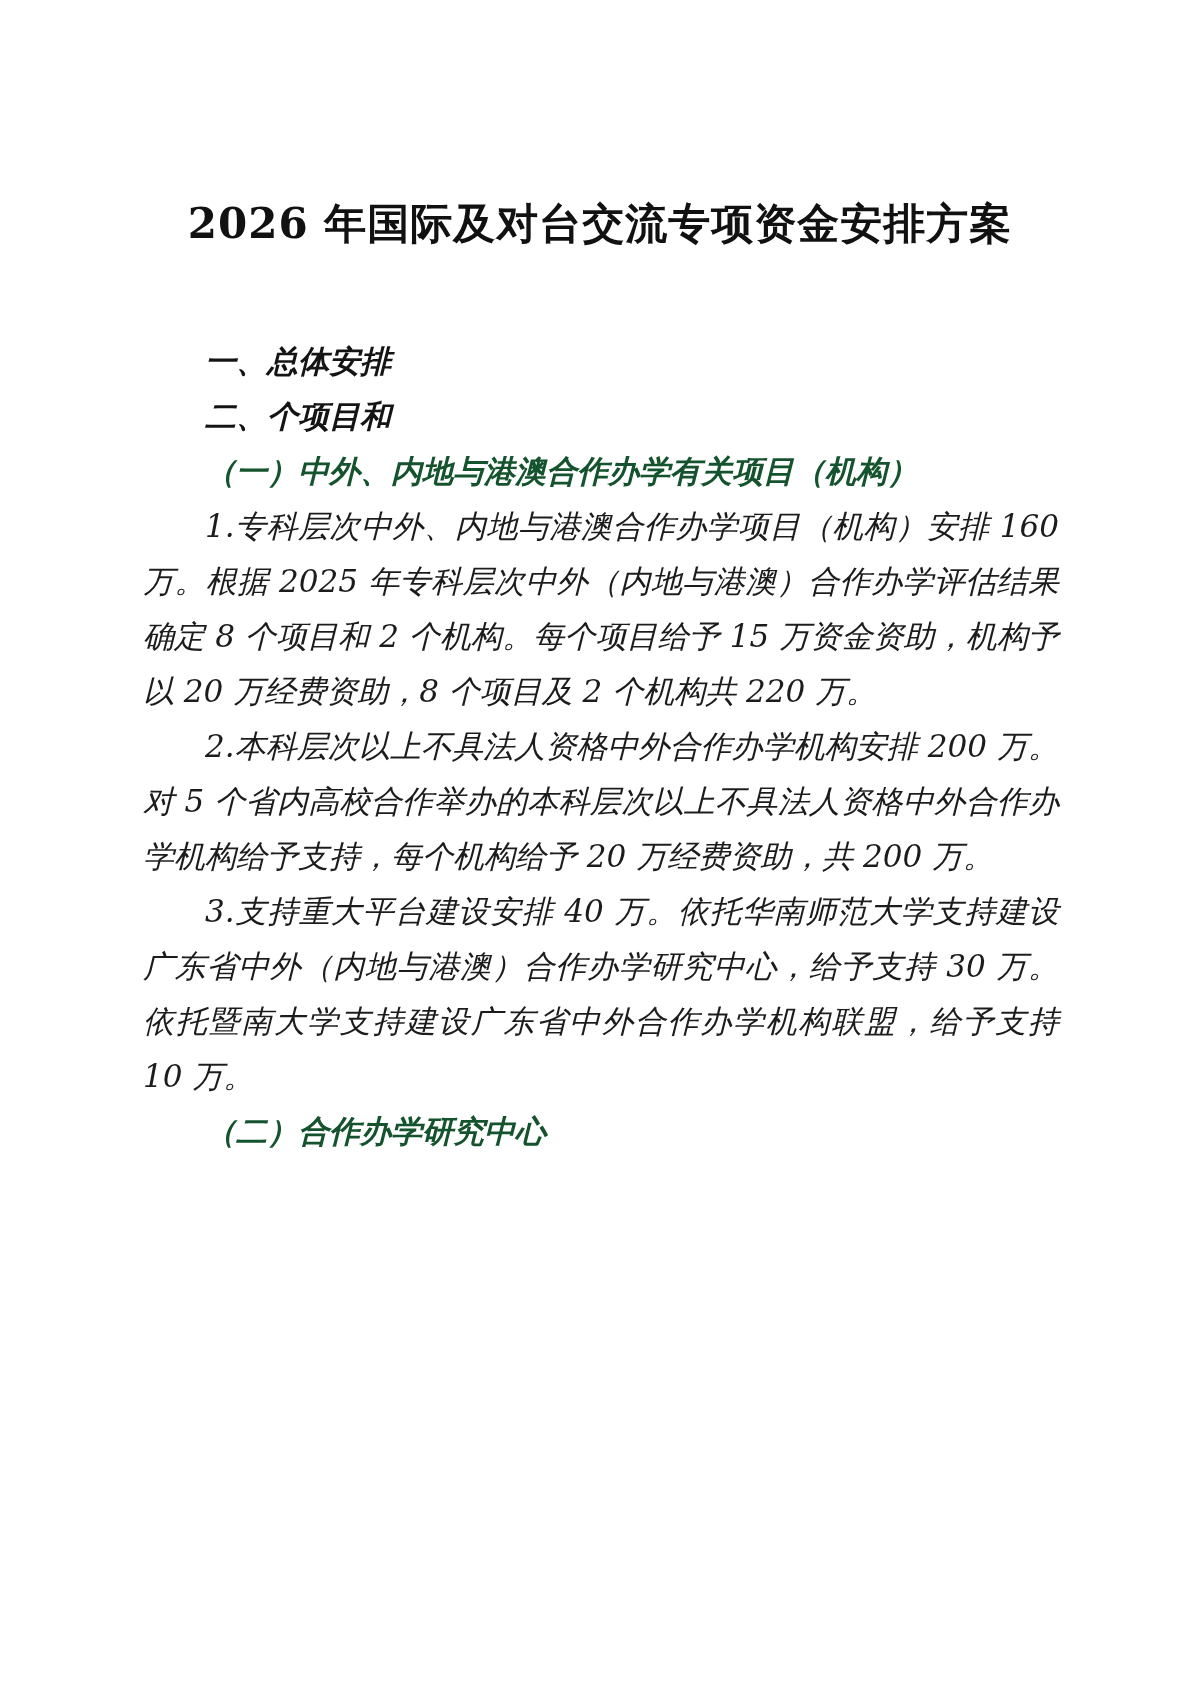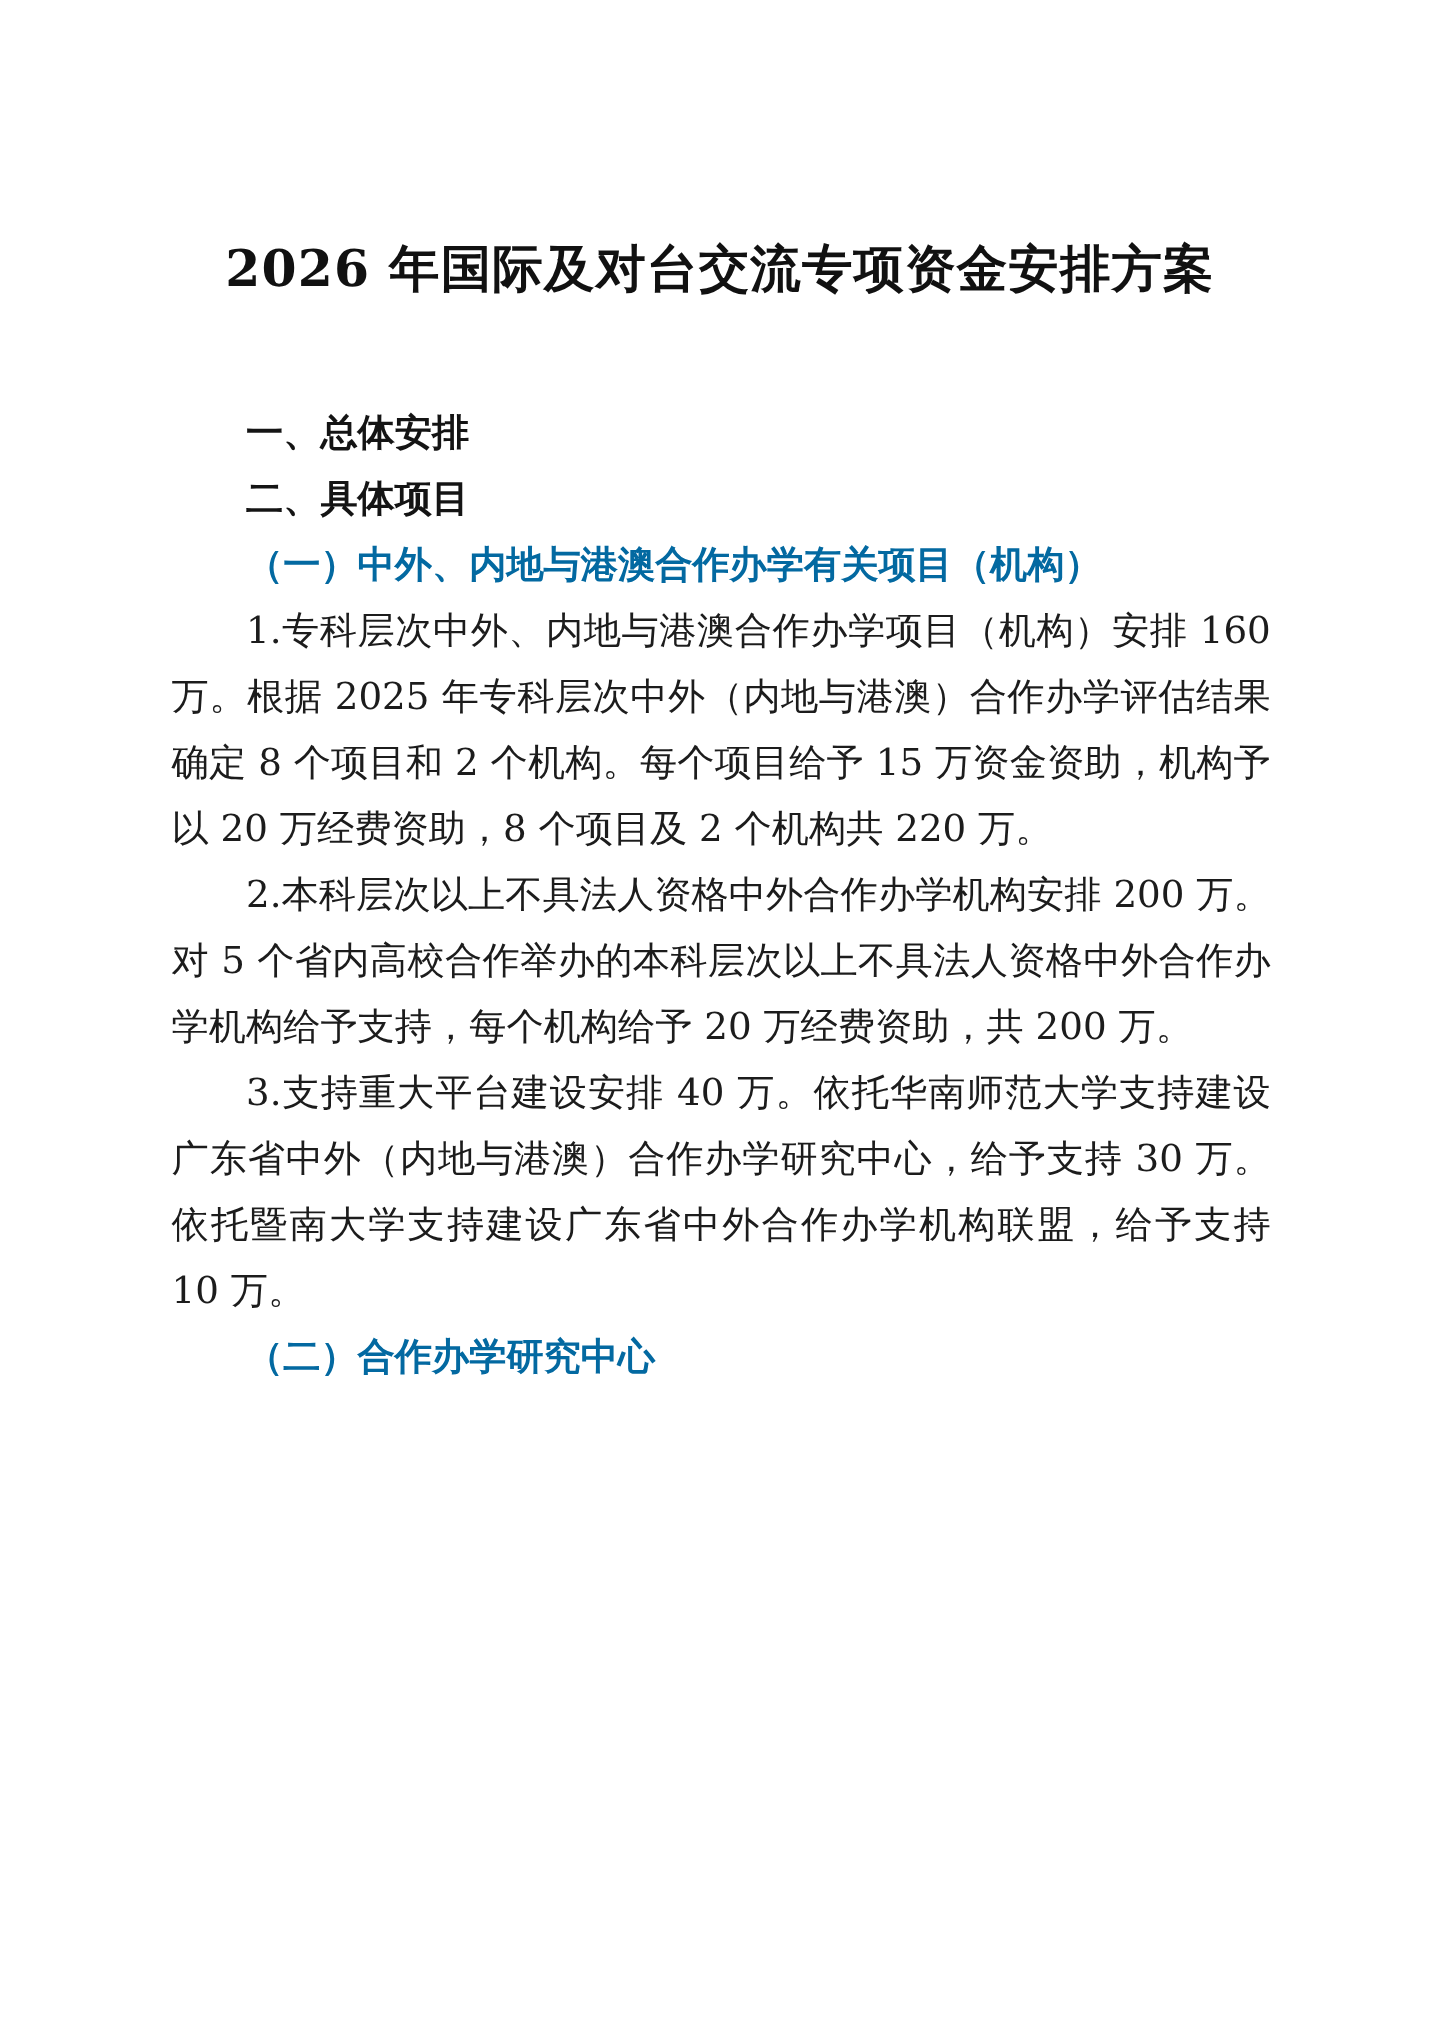--- a/index.html
+++ b/index.html
@@ -30,30 +30,31 @@
   .doc-body {
     margin: 82px 141px 0 143px;
     font-size: 31px;
     line-height: 55px;
     text-align: justify;
     color: #1c1c1c;
   }
   .doc-body p {
     margin: 0;
     text-indent: 2em;
+    font-style: italic;
   }
   .heading-1 {
     font-family: "DejaVu Sans", "Liberation Sans", sans-serif;
     font-weight: 700;
     color: #141414;
   }
   .heading-2 {
     font-family: "DejaVu Serif", "Liberation Serif", serif;
     font-weight: 700;
-    color: #0369a1;
+    color: #14532d;
   }
   .para {
     font-weight: 400;
   }
   .page-number {
     position: absolute;
     left: 152px;
     top: 1496px;
     font-size: 29px;
     line-height: 34px;
@@ -67,21 +68,21 @@
 
 <div class="page">
 
   <h1 class="doc-title">2026 年国际及对台交流专项资金安排方案</h1>
 
   <div class="doc-body">
 
     <p class="heading-1">一、总体安排</p>
 
 
-    <p class="heading-1">二、具体项目</p>
+    <p class="heading-1">二、个项目和</p>
 
     <p class="heading-2">（一）中外、内地与港澳合作办学有关项目（机构）</p>
 
     <p class="para">1.专科层次中外、内地与港澳合作办学项目（机构）安排 160 万。根据 2025 年专科层次中外（内地与港澳）合作办学评估结果确定 8 个项目和 2 个机构。每个项目给予 15 万资金资助，机构予以 20 万经费资助，8 个项目及 2 个机构共 220 万。</p>
 
     <p class="para">2.本科层次以上不具法人资格中外合作办学机构安排 200 万。对 5 个省内高校合作举办的本科层次以上不具法人资格中外合作办学机构给予支持，每个机构给予 20 万经费资助，共 200 万。</p>
 
     <p class="para">3.支持重大平台建设安排 40 万。依托华南师范大学支持建设广东省中外（内地与港澳）合作办学研究中心，给予支持 30 万。依托暨南大学支持建设广东省中外合作办学机构联盟，给予支持 10 万。</p>
 
     <p class="heading-2">（二）合作办学研究中心</p>

